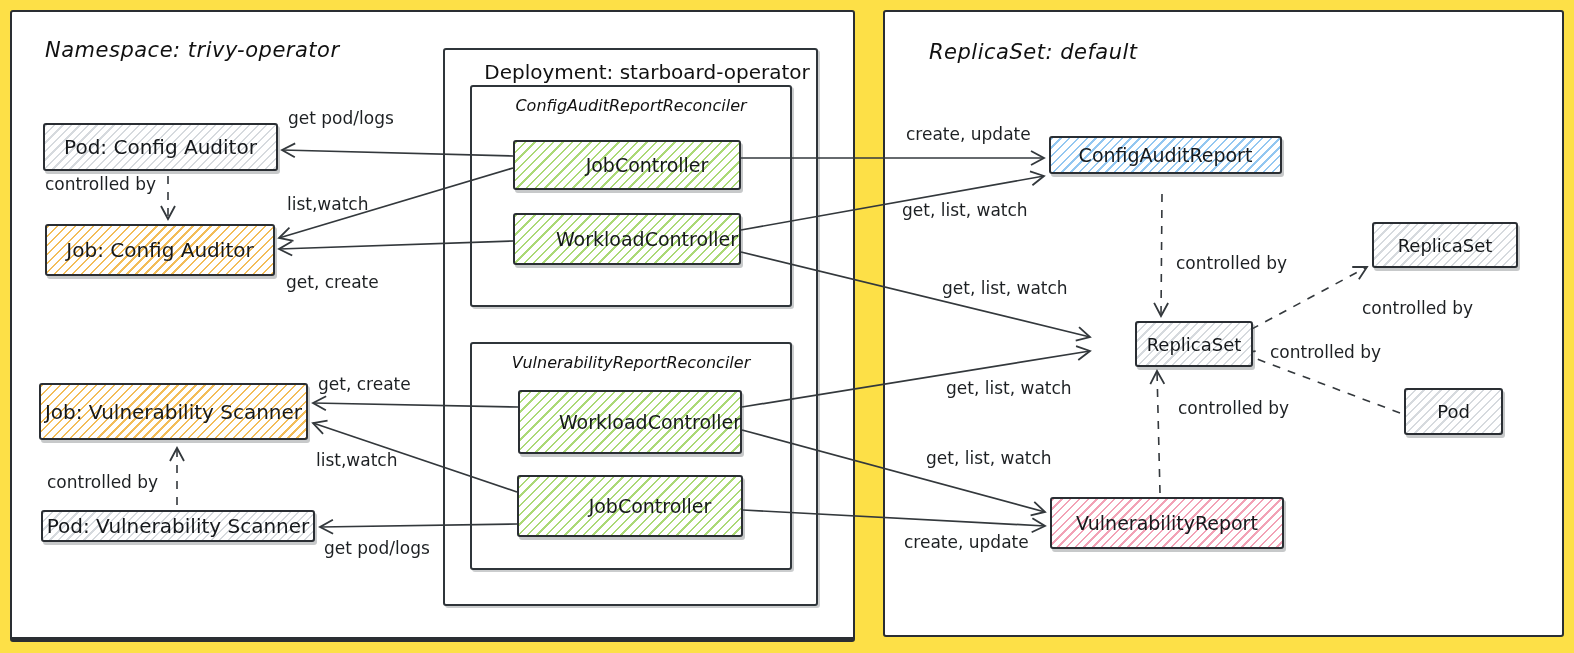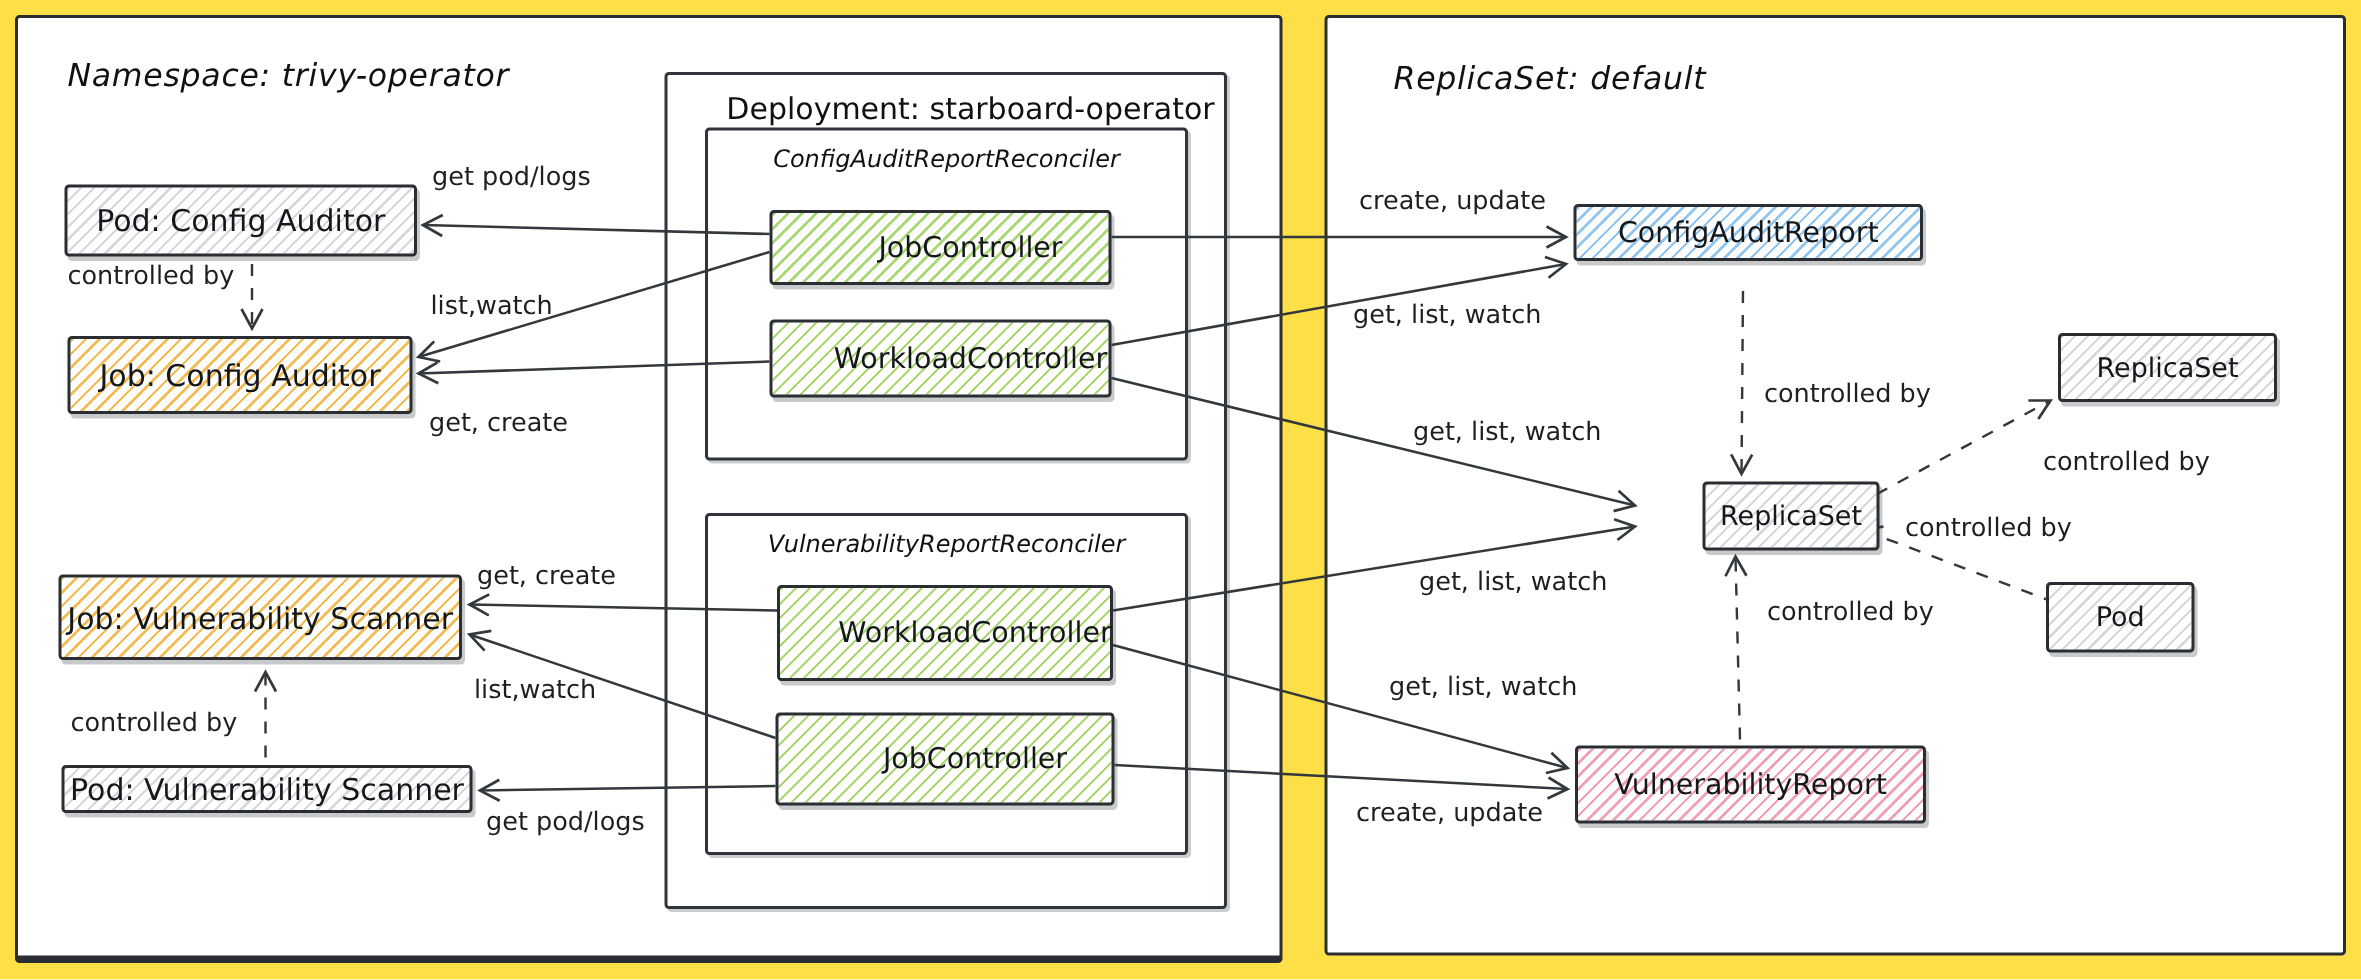--- a/index.html
+++ b/index.html
@@ -128,21 +128,21 @@
 
   <div class="node h-blue fs19" style="left:1049px;top:136px;width:233px;height:38px;">
     <span>ConfigAuditReport</span>
   </div>
   <div class="node h-gray fs18" style="left:1095px;top:321px;width:118px;height:46px;margin-left:40px;">
     <span>ReplicaSet</span>
   </div>
   <div class="node h-gray fs18" style="left:1372px;top:222px;width:146px;height:46px;">
     <span>ReplicaSet</span>
   </div>
-  <div class="node h-gray fs18" style="left:1364px;top:388px;width:99px;height:47px;">
+  <div class="node h-gray fs18" style="left:1404px;top:388px;width:99px;height:47px;">
     <span>Pod</span>
   </div>
   <div class="node h-pink fs19" style="left:1050px;top:497px;width:234px;height:52px;">
     <span>VulnerabilityReport</span>
   </div>
 
   <div class="edge-label" style="left:288px;top:108px;">get pod/logs</div>
   <div class="edge-label" style="left:45px;top:174px;">controlled by</div>
   <div class="edge-label" style="left:287px;top:194px;">list,watch</div>
   <div class="edge-label" style="left:286px;top:272px;">get, create</div>

